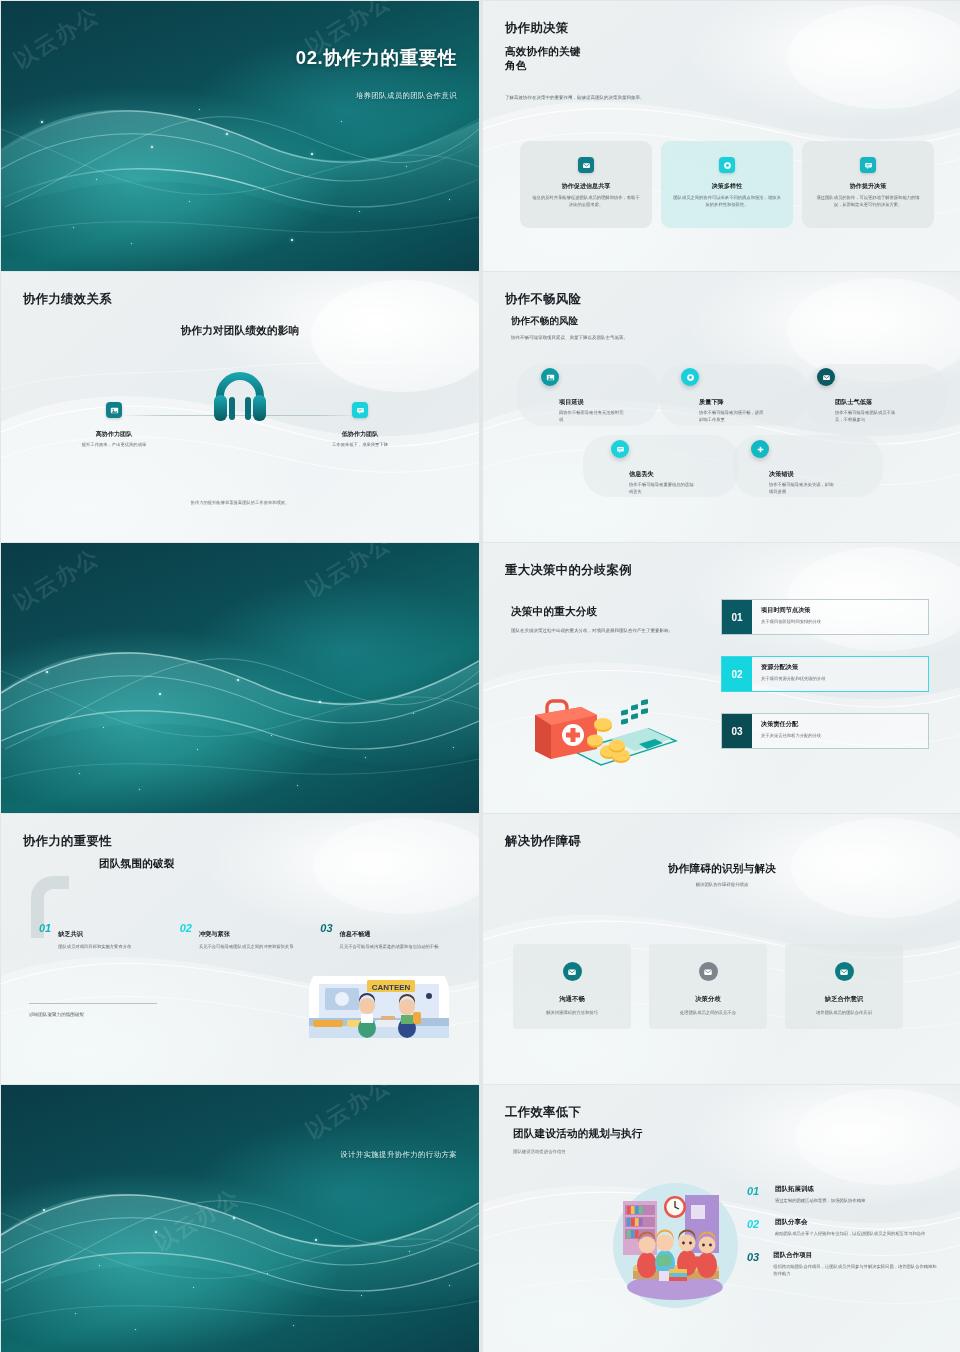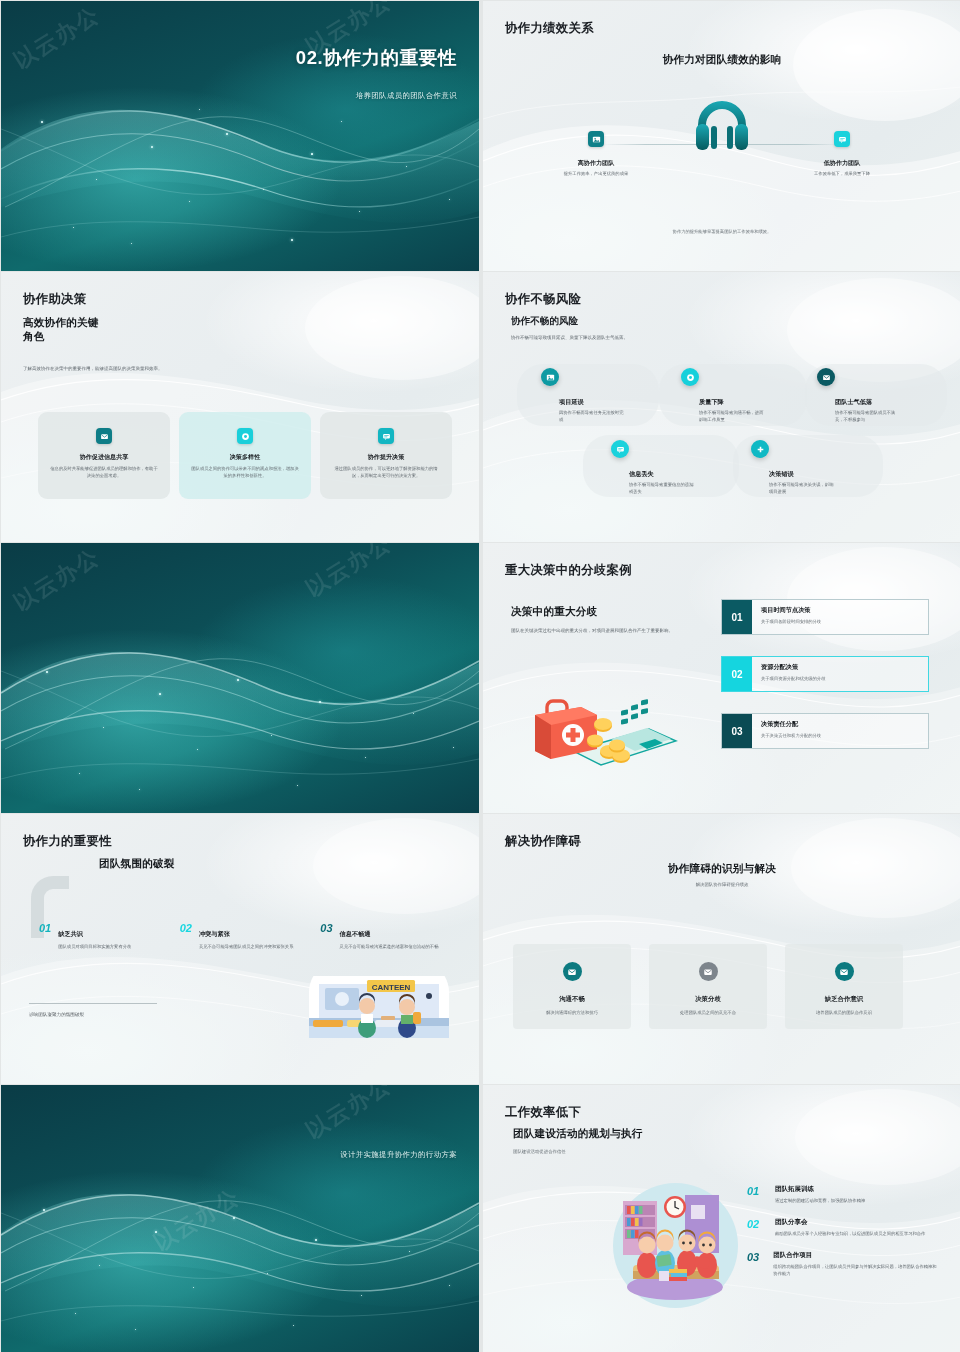--- a/index.html
+++ b/index.html
@@ -249,20 +249,71 @@
     <span class="wm a">以云办公</span>
     <span class="wm b">以云办公</span>
     <div class="title-block">
       <div class="t-main">02.协作力的重要性</div>
       <div class="t-sub">培养团队成员的团队合作意识</div>
     </div>
   </div>
 
   <div class="slide light">
     <svg class="lwave" viewBox="0 0 478 270" preserveAspectRatio="none">
+      <path d="M0,120 C90,86 190,104 290,126 C372,144 430,140 478,126 L478,270 L0,270 Z" fill="#ffffff" fill-opacity="0.40"></path>
+      <path d="M0,128 C100,92 200,110 300,132 C378,150 432,146 478,132" fill="none" stroke="#ffffff" stroke-opacity="0.9" stroke-width="1.2"></path>
+      <path d="M0,150 C100,116 210,136 306,158 C384,174 434,170 478,158" fill="none" stroke="#ffffff" stroke-opacity="0.65" stroke-width="1"></path>
+      <path d="M0,206 C110,180 220,190 320,206 C394,218 440,216 478,208" fill="none" stroke="#ffffff" stroke-opacity="0.5" stroke-width="0.9"></path>
+      <ellipse cx="400" cy="56" rx="96" ry="52" fill="#ffffff" fill-opacity="0.45"></ellipse>
+    </svg>
+    <div class="slide-title">协作助决策</div>
+    <div class="s3-h2">
+      <div class="head2">高效协作的关键</div>
+      <div class="head2">角色</div>
+    </div>
+    <div class="s3-p body-txt">了解高效协作在决策中的重要作用，能够提高团队的决策质量和效率。</div>
+
+    <div class="s3-cards">
+      <div class="s3-card">
+        <div class="ci" style="background:#0e7d87;">
+          <svg width="9" height="9" viewBox="0 0 16 16">
+              <rect x="2" y="4" width="12" height="8.6" rx="1.6" fill="#fff"></rect>
+              <path d="M2.6 5 L8 9.2 L13.4 5" fill="none" stroke="#0e7d87" stroke-width="1.3"></path>
+            </svg>
+        </div>
+        <div class="ct">协作促进信息共享</div>
+        <div class="cd">信息的及时共享能够促进团队成员的理解和协作，有助于决策的全面考虑。</div>
+      </div>
+      <div class="s3-card mid">
+        <div class="ci" style="background:#19cfda;">
+          <svg width="9" height="9" viewBox="0 0 16 16">
+              <circle cx="8" cy="8" r="6" fill="#fff"></circle>
+              <circle cx="8" cy="8" r="2.6" fill="#19cfda"></circle>
+            </svg>
+        </div>
+        <div class="ct">决策多样性</div>
+        <div class="cd">团队成员之间的协作可以带来不同的观点和想法，增加决策的多样性和创新性。</div>
+      </div>
+      <div class="s3-card">
+        <div class="ci" style="background:#13b6c2;">
+          <svg width="9" height="9" viewBox="0 0 16 16">
+              <rect x="2" y="3.5" width="12" height="8" rx="1.8" fill="#fff"></rect>
+              <path d="M5.5 11.5 L5.5 14 L8.4 11.5 Z" fill="#fff"></path>
+              <rect x="4" y="6" width="8" height="1.1" fill="#13b6c2"></rect>
+              <rect x="4" y="8.2" width="5.4" height="1.1" fill="#13b6c2"></rect>
+            </svg>
+        </div>
+        <div class="ct">协作提升决策</div>
+        <div class="cd">通过团队成员的协作，可以更好地了解资源和能力的情况，从而制定出更可行的决策方案。</div>
+      </div>
+    </div>
+  </div>
+
+  <div class="slide light">
+    <svg class="lwave" viewBox="0 0 478 270" preserveAspectRatio="none">
       <path d="M0,150 C90,108 190,124 280,150 C360,172 420,166 478,150 L478,270 L0,270 Z" fill="#ffffff" fill-opacity="0.45"></path>
       <path d="M0,160 C100,118 200,134 290,160 C370,182 426,176 478,160" fill="none" stroke="#ffffff" stroke-opacity="0.9" stroke-width="1.2"></path>
       <path d="M0,186 C100,150 200,166 290,188 C370,206 426,202 478,190" fill="none" stroke="#ffffff" stroke-opacity="0.7" stroke-width="1"></path>
       <path d="M0,118 C70,96 150,104 230,96 C320,86 400,96 478,86" fill="none" stroke="#ffffff" stroke-opacity="0.55" stroke-width="0.8"></path>
       <ellipse cx="402" cy="64" rx="92" ry="56" fill="#ffffff" fill-opacity="0.5"></ellipse>
     </svg>
     <div class="slide-title">协作力绩效关系</div>
     <div class="s2-h2 head2">协作力对团队绩效的影响</div>
 
     <div class="s2-line"></div>
@@ -301,71 +352,20 @@
             <path d="M5.5 11.5 L5.5 14 L8.4 11.5 Z" fill="#fff"></path>
             <rect x="4" y="6" width="8" height="1.1" fill="#1ad2dc"></rect>
             <rect x="4" y="8.2" width="5.4" height="1.1" fill="#1ad2dc"></rect>
           </svg>
       </div>
       <div class="nm">低协作力团队</div>
       <div class="ds">工作效率低下，成果质量下降</div>
     </div>
 
     <div class="s2-foot">协作力的提升能够显著提高团队的工作效率和绩效。</div>
-  </div>
-
-  <div class="slide light">
-    <svg class="lwave" viewBox="0 0 478 270" preserveAspectRatio="none">
-      <path d="M0,120 C90,86 190,104 290,126 C372,144 430,140 478,126 L478,270 L0,270 Z" fill="#ffffff" fill-opacity="0.40"></path>
-      <path d="M0,128 C100,92 200,110 300,132 C378,150 432,146 478,132" fill="none" stroke="#ffffff" stroke-opacity="0.9" stroke-width="1.2"></path>
-      <path d="M0,150 C100,116 210,136 306,158 C384,174 434,170 478,158" fill="none" stroke="#ffffff" stroke-opacity="0.65" stroke-width="1"></path>
-      <path d="M0,206 C110,180 220,190 320,206 C394,218 440,216 478,208" fill="none" stroke="#ffffff" stroke-opacity="0.5" stroke-width="0.9"></path>
-      <ellipse cx="400" cy="56" rx="96" ry="52" fill="#ffffff" fill-opacity="0.45"></ellipse>
-    </svg>
-    <div class="slide-title">协作助决策</div>
-    <div class="s3-h2">
-      <div class="head2">高效协作的关键</div>
-      <div class="head2">角色</div>
-    </div>
-    <div class="s3-p body-txt">了解高效协作在决策中的重要作用，能够提高团队的决策质量和效率。</div>
-
-    <div class="s3-cards">
-      <div class="s3-card">
-        <div class="ci" style="background:#0e7d87;">
-          <svg width="9" height="9" viewBox="0 0 16 16">
-              <rect x="2" y="4" width="12" height="8.6" rx="1.6" fill="#fff"></rect>
-              <path d="M2.6 5 L8 9.2 L13.4 5" fill="none" stroke="#0e7d87" stroke-width="1.3"></path>
-            </svg>
-        </div>
-        <div class="ct">协作促进信息共享</div>
-        <div class="cd">信息的及时共享能够促进团队成员的理解和协作，有助于决策的全面考虑。</div>
-      </div>
-      <div class="s3-card mid">
-        <div class="ci" style="background:#19cfda;">
-          <svg width="9" height="9" viewBox="0 0 16 16">
-              <circle cx="8" cy="8" r="6" fill="#fff"></circle>
-              <circle cx="8" cy="8" r="2.6" fill="#19cfda"></circle>
-            </svg>
-        </div>
-        <div class="ct">决策多样性</div>
-        <div class="cd">团队成员之间的协作可以带来不同的观点和想法，增加决策的多样性和创新性。</div>
-      </div>
-      <div class="s3-card">
-        <div class="ci" style="background:#13b6c2;">
-          <svg width="9" height="9" viewBox="0 0 16 16">
-              <rect x="2" y="3.5" width="12" height="8" rx="1.8" fill="#fff"></rect>
-              <path d="M5.5 11.5 L5.5 14 L8.4 11.5 Z" fill="#fff"></path>
-              <rect x="4" y="6" width="8" height="1.1" fill="#13b6c2"></rect>
-              <rect x="4" y="8.2" width="5.4" height="1.1" fill="#13b6c2"></rect>
-            </svg>
-        </div>
-        <div class="ct">协作提升决策</div>
-        <div class="cd">通过团队成员的协作，可以更好地了解资源和能力的情况，从而制定出更可行的决策方案。</div>
-      </div>
-    </div>
   </div>
 
   <div class="slide light">
     <svg class="lwave" viewBox="0 0 478 270" preserveAspectRatio="none">
       <path d="M0,150 C90,112 190,130 290,152 C372,170 430,166 478,152 L478,270 L0,270 Z" fill="#ffffff" fill-opacity="0.35"></path>
       <path d="M0,158 C100,120 200,138 300,160 C378,178 432,174 478,160" fill="none" stroke="#ffffff" stroke-opacity="0.85" stroke-width="1.1"></path>
       <path d="M0,196 C100,162 210,182 306,202 C384,218 434,214 478,202" fill="none" stroke="#ffffff" stroke-opacity="0.6" stroke-width="1"></path>
       <ellipse cx="398" cy="58" rx="94" ry="52" fill="#ffffff" fill-opacity="0.42"></ellipse>
     </svg>
     <div class="slide-title">协作不畅风险</div>

